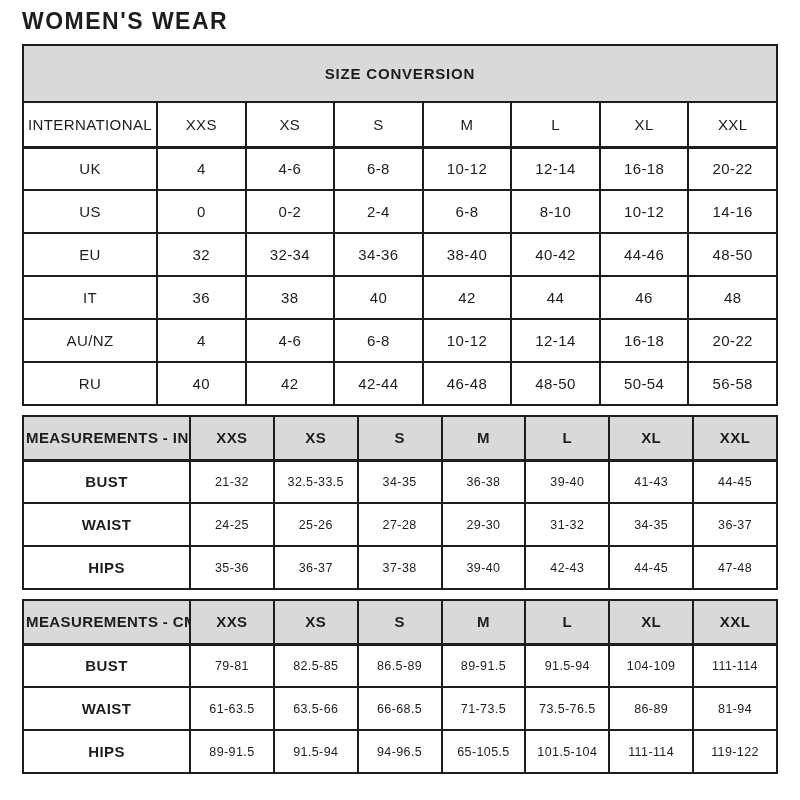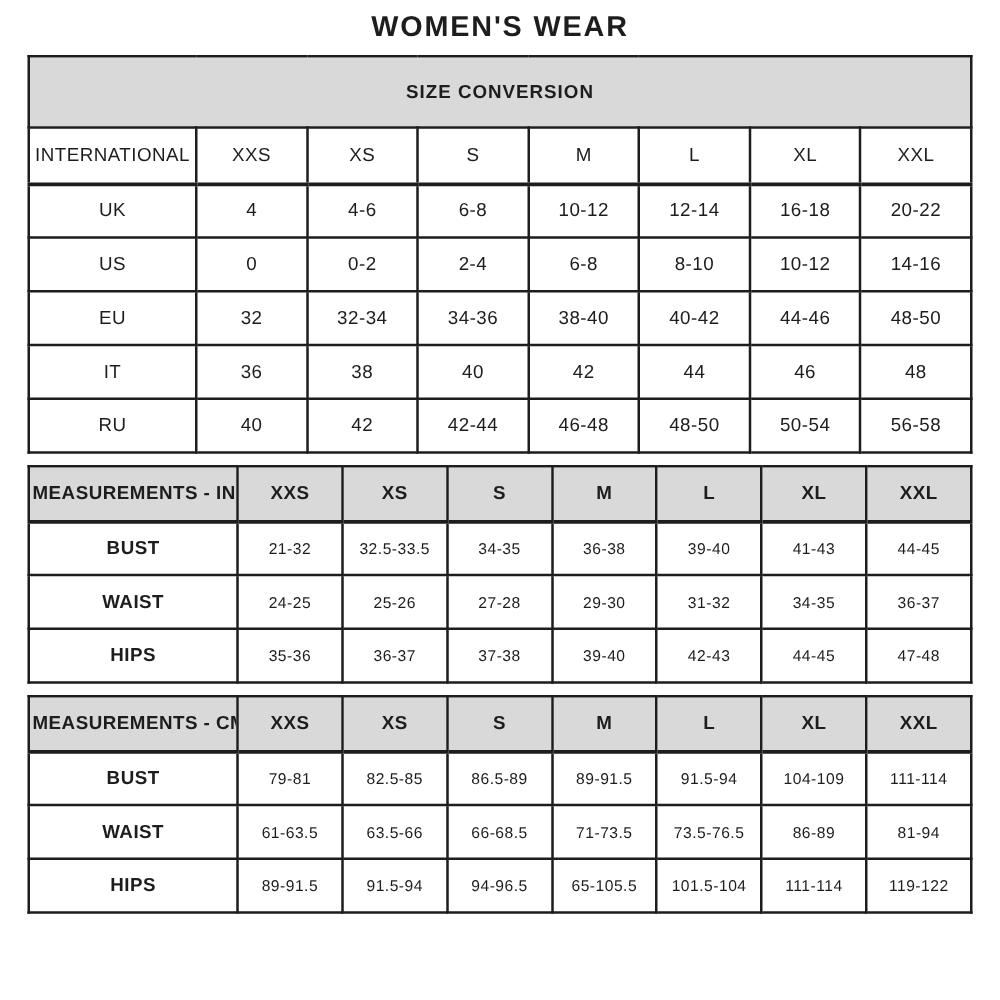--- a/index.html
+++ b/index.html
@@ -7,21 +7,20 @@
   body {
     width: 800px; height: 800px;
     background: var(--page-bg, #ffffff);
     color: var(--text-color, #1d1d1d);
     font-family: "Liberation Sans", sans-serif;
   }
   .sheet { width: 800px; height: 800px; padding: 7px 22px 0; }
 
   .page-title {
     margin: 0 0 9px;
-    text-align: center;
     font-size: 23px;
     line-height: 28px;
     font-weight: 700;
     letter-spacing: 1.5px;
   }
 
   table.sizes {
     width: 100%;
     border-collapse: collapse;
     table-layout: fixed;
@@ -124,20 +123,30 @@
       </tr>
       <tr>
         <th class="row-label">IT</th>
         <td class="val">36</td>
         <td class="val">38</td>
         <td class="val">40</td>
         <td class="val">42</td>
         <td class="val">44</td>
         <td class="val">46</td>
         <td class="val">48</td>
+      </tr>
+      <tr>
+        <th class="row-label">AU/NZ</th>
+        <td class="val">4</td>
+        <td class="val">4-6</td>
+        <td class="val">6-8</td>
+        <td class="val">10-12</td>
+        <td class="val">12-14</td>
+        <td class="val">16-18</td>
+        <td class="val">20-22</td>
       </tr>
       <tr>
         <th class="row-label">RU</th>
         <td class="val">40</td>
         <td class="val">42</td>
         <td class="val">42-44</td>
         <td class="val">46-48</td>
         <td class="val">48-50</td>
         <td class="val">50-54</td>
         <td class="val">56-58</td>

